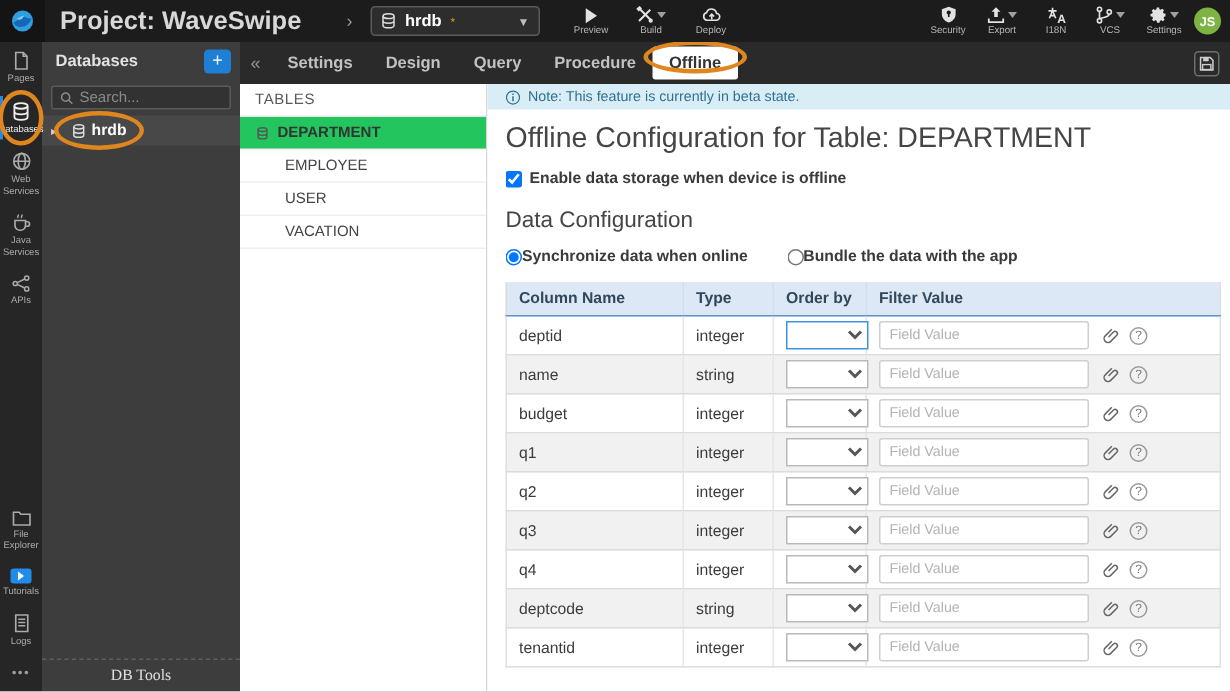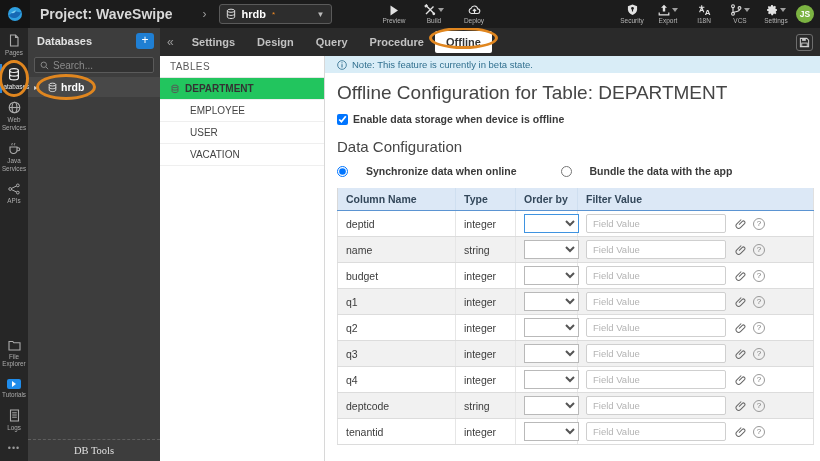--- a/index.html
+++ b/index.html
@@ -2,21 +2,21 @@
 <html><head>
 <meta charset="utf-8">
 <style>
   * { margin:0; padding:0; box-sizing:border-box; }
   body { font-family:"Liberation Sans", sans-serif; background:#888; }
   #app { position:relative; width:820px; height:461px; background:#fff; overflow:hidden; }
 
   
   .topbar { position:absolute; top:0; left:0; right:0; height:28px; background:#1c1c1c; display:flex; align-items:center; z-index:30; }
   .logo-box { width:30px; height:28px; background:#141414; display:flex; align-items:center; justify-content:center; }
-  .project-label { color:#d8d8d8; font-size:14px; font-weight:bold; margin-left:10px; white-space:nowrap; }
+  .project-label { color:#d8d8d8; font-size:17px; font-weight:bold; margin-left:10px; white-space:nowrap; }
   .crumb-chev { color:#9a9a9a; font-size:12px; margin-left:30px; }
   .db-select { display:flex; align-items:center; gap:6px; margin-left:12px; width:113px; height:20px; background:#2d2d2d; border:1px solid #5a5a5a; border-radius:3px; padding:0 6px; cursor:pointer; }
   .db-select .lbl { color:#fff; font-size:11px; font-weight:bold; }
   .db-select sup { color:#f08a24; font-size:8px; }
   .db-select .chev { margin-left:auto; color:#bbb; font-size:8px; }
   .actions-left { position:absolute; left:382px; top:0; height:28px; display:flex; gap:16px; align-items:center; }
   .actions-right { position:absolute; right:32px; top:0; height:28px; display:flex; gap:12px; align-items:center; }
   .tb-action { display:flex; flex-direction:column; align-items:center; justify-content:center; color:#d5d5d5; cursor:pointer; min-width:24px; }
   .tb-action .cap { font-size:6.5px; color:#b5b5b5; margin-top:1px; white-space:nowrap; }
   .tb-action .ic { height:12px; display:flex; align-items:center; gap:2px; }
@@ -68,21 +68,21 @@
   .tp-item.selected { background:#22c55e; color:#333; padding-left:11px; gap:6px; font-weight:bold; }
   .tp-item .ic { color:#555; display:flex; }
 
   
   .content { position:absolute; top:56px; left:325px; right:0; bottom:0; background:#fff; }
   .notebar { height:17px; background:#d9edf7; display:flex; align-items:center; gap:5px; padding-left:12px; color:#31708f; font-size:9.5px; }
   .page-title { margin:9px 0 0 12px; font-size:19px; color:#454545; }
   .chk-row { margin:9px 0 0 12px; display:flex; align-items:flex-end; gap:5px; font-size:10.5px; font-weight:bold; color:#3a3a3a; }
   .chk-row input { width:11px; height:11px; cursor:pointer; }
   .section-title { margin:13px 0 0 12px; font-size:15px; color:#454545; }
-  .radio-row { margin:10px 0 0 12px; display:flex; align-items:center; gap:18px; font-size:10.5px; font-weight:bold; color:#3a3a3a; }
+  .radio-row { margin:10px 0 0 12px; display:flex; align-items:center; gap:0; font-size:10.5px; font-weight:bold; color:#3a3a3a; }
   .radio-row input { width:11px; height:11px; cursor:pointer; }
   .radio-row .opt2 { margin-left:26px; }
 
   table.cfg { margin:11px 0 0 12px; width:476px; border-collapse:collapse; font-size:10.5px; table-layout:fixed; }
   table.cfg col.c1 { width:118px; } table.cfg col.c2 { width:60px; }
   table.cfg col.c3 { width:62px; } table.cfg col.c4 { width:236px; }
   table.cfg th { background:#dce8f6; color:#33475a; text-align:left; font-weight:bold; padding:5px 8px; border-bottom:1px solid #5b94d2; border-left:1px solid #cfdff0; }
   table.cfg th:first-child { border-left:1px solid #d9d9d9; }
   table.cfg td { padding:3px 8px; border-bottom:1px solid #dcdcdc; border-left:1px solid #e6e6e6; height:23px; color:#3c3c3c; }
   table.cfg td:first-child { border-left:1px solid #e0e0e0; }

